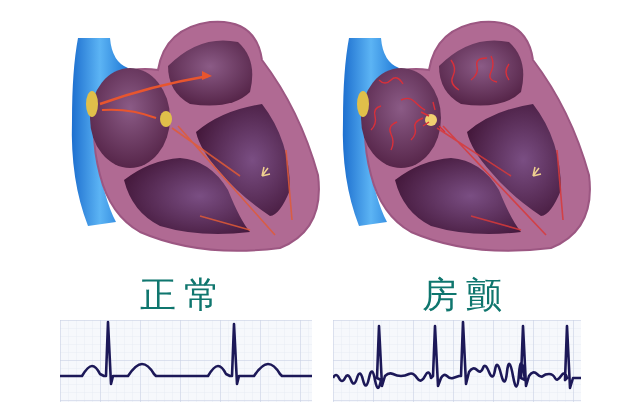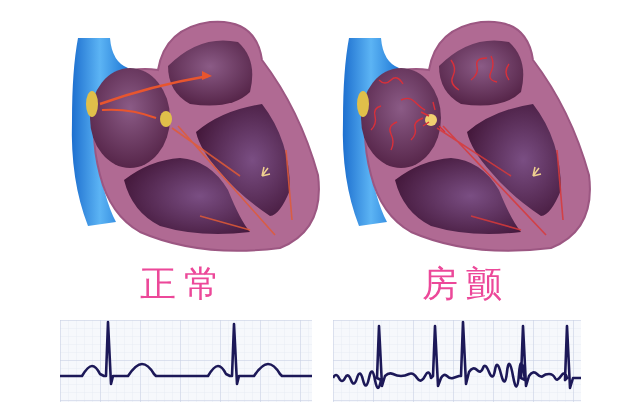--- a/index.html
+++ b/index.html
@@ -1,18 +1,18 @@
 <!DOCTYPE html>
 <html><head>
 <meta charset="utf-8">
 <style>
   html, body { margin:0; padding:0; background:#ffffff; }
   body { width:641px; height:411px; position:relative; overflow:hidden; font-family:"DejaVu Sans", sans-serif; }
   .heart-svg { position:absolute; left:0; top:0; }
-  .label { position:absolute; top:262px; font-size:36px; color:#ec4899; letter-spacing:8px; font-weight:400; text-align:center; width:200px; line-height:44px; }
+  .label { position:absolute; top:273px; font-size:36px; color:#0f766e; letter-spacing:8px; font-weight:400; text-align:center; width:200px; line-height:44px; }
   .ecg { position:absolute; top:320px; height:82px; }
   .ecg svg { display:block; }
 </style>
 </head>
 <body>
 
 <svg class="heart-svg" width="641" height="260" viewBox="0 0 641 260">
   <defs>
     <linearGradient id="veinG" x1="0" x2="1">
       <stop offset="0" stop-color="#1d6fcf"></stop>

